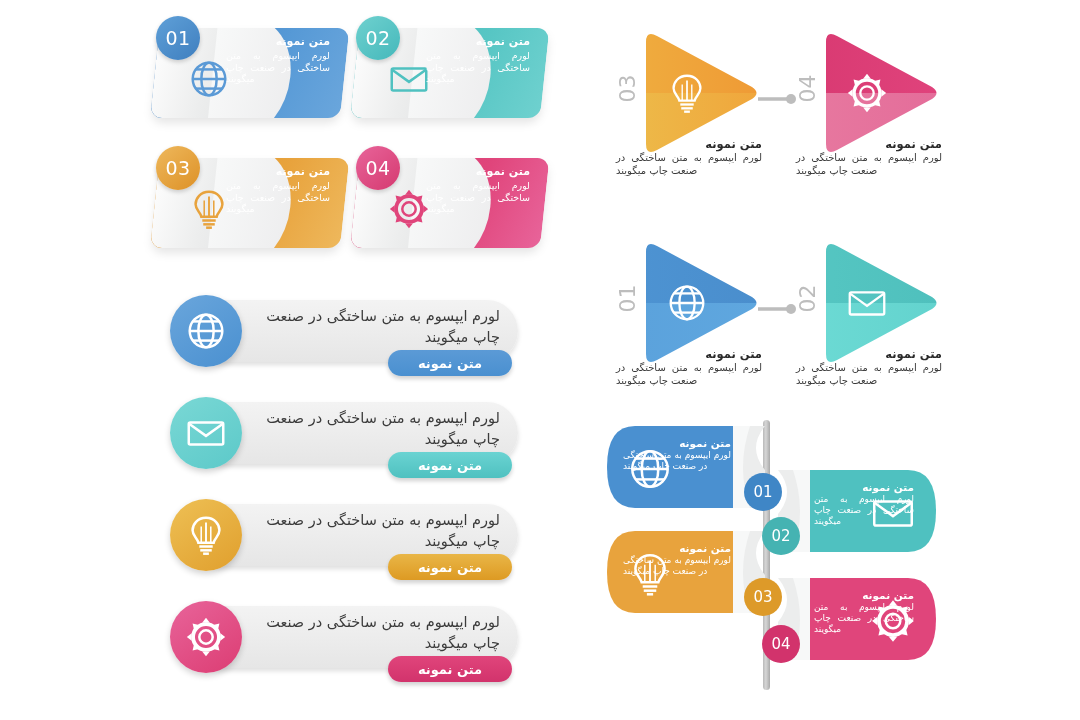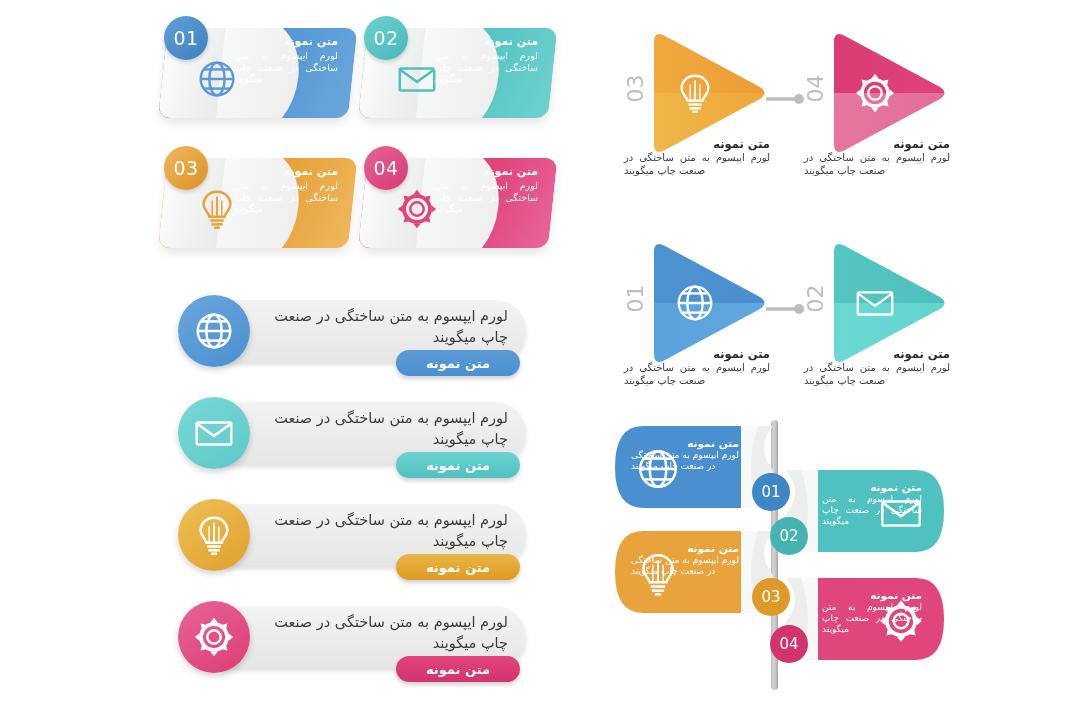--- a/index.html
+++ b/index.html
@@ -2,21 +2,21 @@
 <html lang="fa" dir="rtl"><head>
 <meta charset="utf-8">
 <style>
   html,body{margin:0;padding:0;}
   body{
     width:1080px;height:720px;
     background:#ffffff;
     font-family:"DejaVu Sans","Liberation Sans",sans-serif;
     overflow:hidden;position:relative;
   }
-  .stage{position:absolute;inset:0;margin-left:8px;}
+  .stage{position:absolute;inset:0;}
 
   
   .cardA{position:absolute;width:190px;height:90px;}
   .cardA .skew{
     position:absolute;inset:0;
     border-radius:12px;
     overflow:hidden;
     transform:skewX(-6deg);
     transform-origin:bottom left;
   }

